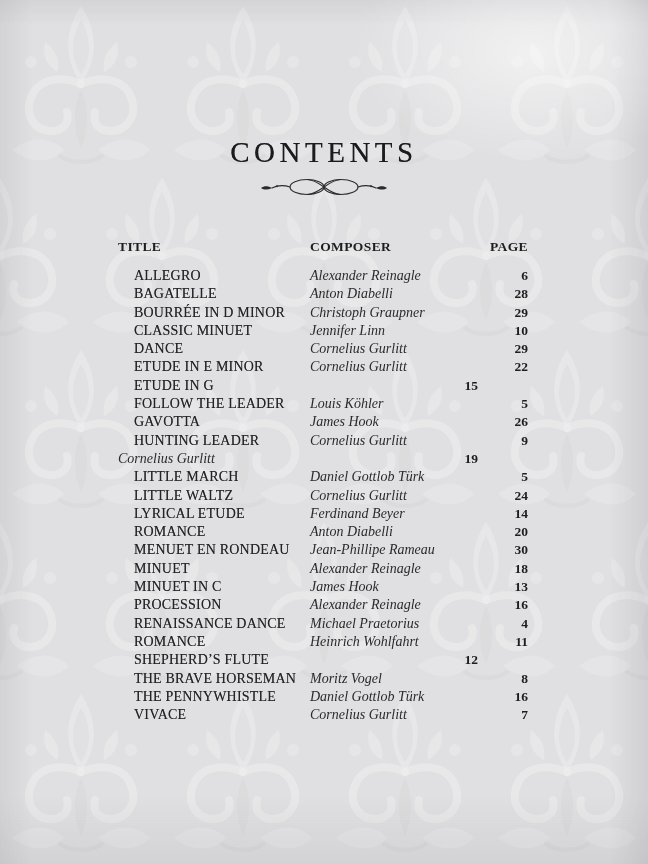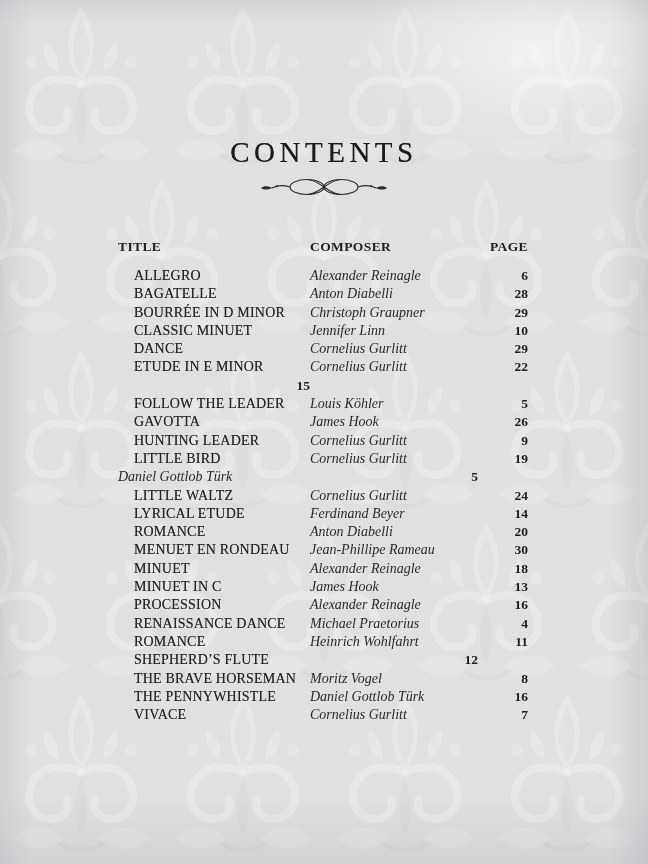--- a/index.html
+++ b/index.html
@@ -206,20 +206,21 @@
           <span class="cell-page">29</span>
         </div>
 
         <div class="toc-row">
           <span class="cell-title">ETUDE IN E MINOR</span>
           <span class="cell-composer">Cornelius Gurlitt</span>
           <span class="cell-page">22</span>
         </div>
 
         <div class="toc-row">
+          <span class="cell-title">ETUDE IN G</span>
           <span class="cell-page">15</span>
         </div>
 
         <div class="toc-row">
           <span class="cell-title">FOLLOW THE LEADER</span>
           <span class="cell-composer">Louis Köhler</span>
           <span class="cell-page">5</span>
         </div>
 
         <div class="toc-row">
@@ -228,26 +229,26 @@
           <span class="cell-page">26</span>
         </div>
 
         <div class="toc-row">
           <span class="cell-title">HUNTING LEADER</span>
           <span class="cell-composer">Cornelius Gurlitt</span>
           <span class="cell-page">9</span>
         </div>
 
         <div class="toc-row">
-          <span class="cell-title">LITTLE BIRD</span>
           <span class="cell-composer">Cornelius Gurlitt</span>
           <span class="cell-page">19</span>
         </div>
 
         <div class="toc-row">
+          <span class="cell-title">LITTLE MARCH</span>
           <span class="cell-composer">Daniel Gottlob Türk</span>
           <span class="cell-page">5</span>
         </div>
 
         <div class="toc-row">
           <span class="cell-title">LITTLE WALTZ</span>
           <span class="cell-composer">Cornelius Gurlitt</span>
           <span class="cell-page">24</span>
         </div>
 

